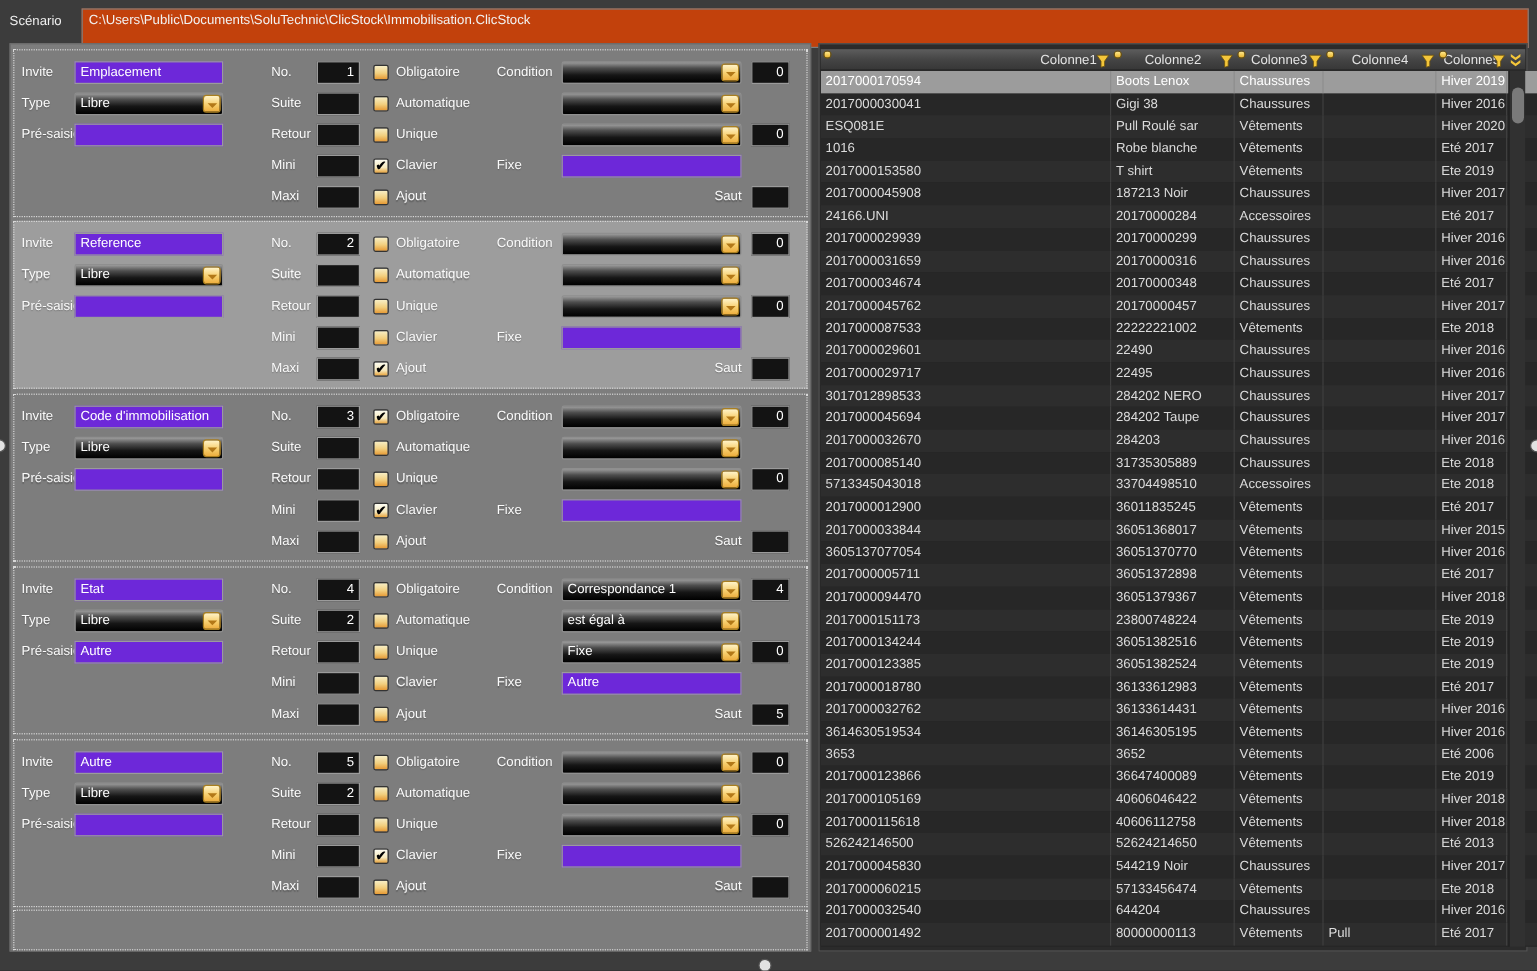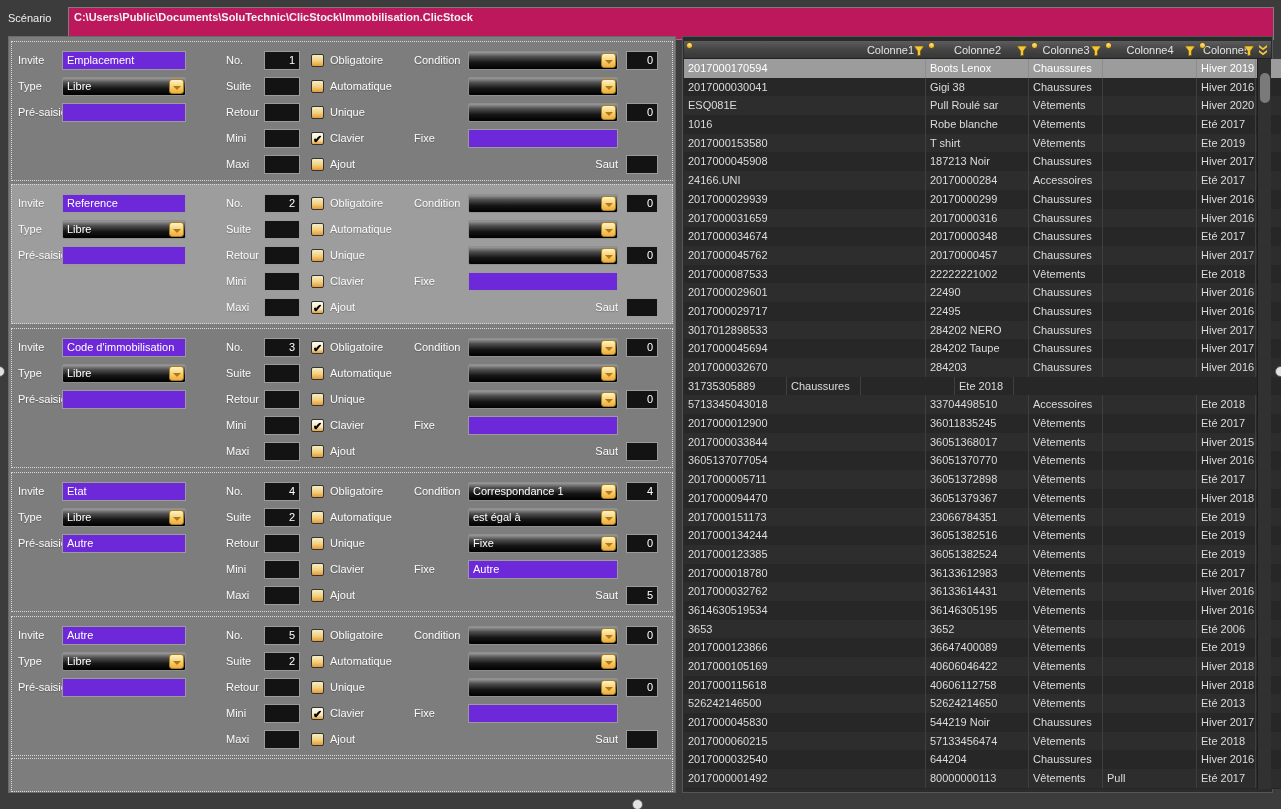--- a/index.html
+++ b/index.html
@@ -1,22 +1,22 @@
 <!DOCTYPE html>
 <html><head>
 <meta charset="utf-8">
 <style>
   html,body{margin:0;padding:0;background:#2a2a2a;}
   *{box-sizing:border-box;}
   .root{position:relative;width:1281px;height:809px;background:#3c3c3c;overflow:hidden;
         font-family:"Liberation Sans",sans-serif;font-size:11px;color:#f2f2f2;}
   
   .topbar-label{position:absolute;left:8px;top:12px;color:#efefef;}
-  .path-input{position:absolute;left:68px;top:7px;width:1206px;height:33px;background:#be185d;
-              border:1px solid #7e7e7e;color:#f2f2f2;line-height:19px;padding:0 5px;white-space:nowrap;overflow:hidden;font-weight:bold;}
+  .path-input{position:absolute;left:68px;top:7px;width:1206px;height:33px;background:#c2410c;
+              border:1px solid #7e7e7e;color:#f2f2f2;line-height:19px;padding:0 5px;white-space:nowrap;overflow:hidden;}
   
   .left-panel{position:absolute;left:8px;top:36px;width:668px;height:757px;background:#7d7d7d;border:1px solid #6a6a6a;}
   .block{position:absolute;left:2px;right:2px;height:140px;background:#7d7d7d;border:1px dotted #d8d8d8;}
   .block.selected{background:#9d9d9d;}
   .block-empty{position:absolute;left:2px;right:2px;top:721px;height:34px;border:1px dotted #d8d8d8;}
   .lbl{position:absolute;height:19px;line-height:19px;white-space:nowrap;color:#fbfbfb;text-shadow:0 1px 1px rgba(0,0,0,.25);}
   .tinput{position:absolute;height:19px;background:#6d28d9;border:1px solid #9b9b9b;color:#fff;
           line-height:17px;padding:0 4px;white-space:nowrap;overflow:hidden;}
   .numbox{position:absolute;height:19px;width:36px;background:#131313;border:1px solid #9b9b9b;color:#fff;
           line-height:17px;text-align:right;padding:0 4px;}
@@ -509,20 +509,21 @@
 
   <div class="trow even">
     <span class="cell c1">2017000032670</span>
     <span class="cell c2">284203</span>
     <span class="cell c3">Chaussures</span>
     <span class="cell c4"></span>
     <span class="cell c5">Hiver 2016</span>
   </div>
 
   <div class="trow odd">
+    <span class="cell c1">2017000085140</span>
     <span class="cell c2">31735305889</span>
     <span class="cell c3">Chaussures</span>
     <span class="cell c4"></span>
     <span class="cell c5">Ete 2018</span>
   </div>
 
   <div class="trow even">
     <span class="cell c1">5713345043018</span>
     <span class="cell c2">33704498510</span>
     <span class="cell c3">Accessoires</span>
@@ -565,21 +566,21 @@
   <div class="trow odd">
     <span class="cell c1">2017000094470</span>
     <span class="cell c2">36051379367</span>
     <span class="cell c3">Vêtements</span>
     <span class="cell c4"></span>
     <span class="cell c5">Hiver 2018</span>
   </div>
 
   <div class="trow even">
     <span class="cell c1">2017000151173</span>
-    <span class="cell c2">23066784351</span>
+    <span class="cell c2">23800748224</span>
     <span class="cell c3">Vêtements</span>
     <span class="cell c4"></span>
     <span class="cell c5">Ete 2019</span>
   </div>
 
   <div class="trow odd">
     <span class="cell c1">2017000134244</span>
     <span class="cell c2">36051382516</span>
     <span class="cell c3">Vêtements</span>
     <span class="cell c4"></span>

